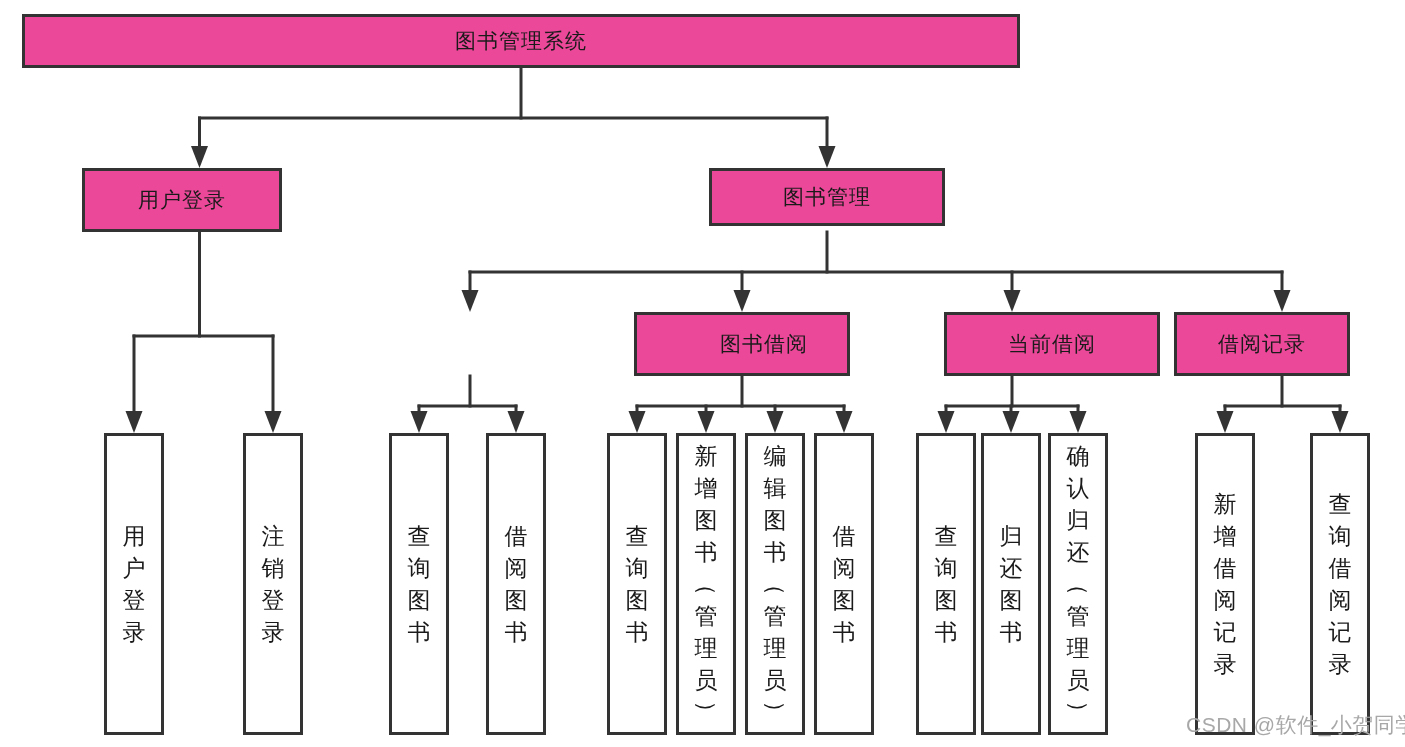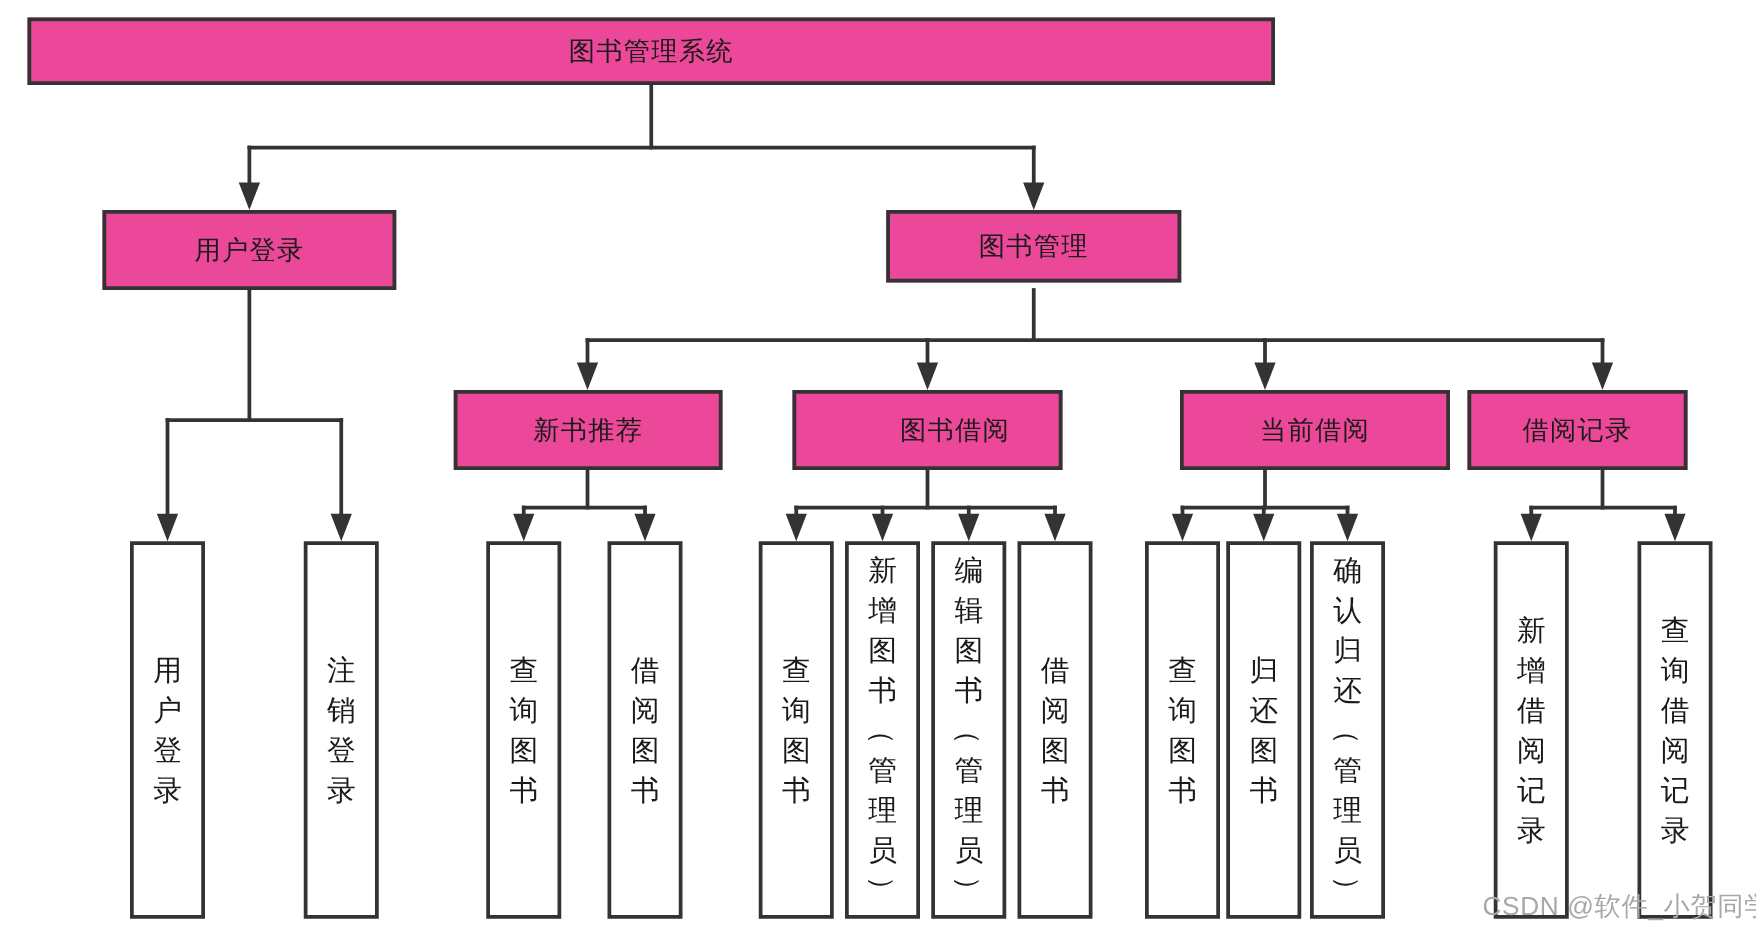--- a/index.html
+++ b/index.html
@@ -148,24 +148,23 @@
     <line x1="1282" y1="376" x2="1282" y2="406"></line>
     <line x1="1225" y1="406" x2="1340" y2="406"></line>
     <line x1="1225" y1="406" x2="1225" y2="414"></line>
     <polygon points="1216.5,411 1233.5,411 1225,433"></polygon>
     <line x1="1340" y1="406" x2="1340" y2="414"></line>
     <polygon points="1331.5,411 1348.5,411 1340,433"></polygon>
   </svg>
 
   <div class="node" style="left:22px;top:14px;width:998px;height:54px;">图书管理系统</div>
 
-  <div class="node" style="left:82px;top:168px;width:235px;height:64px;">用户登录</div>
+  <div class="node" style="left:82px;top:168px;width:200px;height:64px;">用户登录</div>
   <div class="node" style="left:709px;top:168px;width:236px;height:58px;">图书管理</div>
 
-  <div class="node" style="left:363px;top:312px;width:215px;height:64px;">新书推荐</div>
   <div class="node" style="left:634px;top:312px;width:216px;height:64px;padding-left:44px;">图书借阅</div>
   <div class="node" style="left:944px;top:312px;width:216px;height:64px;">当前借阅</div>
   <div class="node" style="left:1174px;top:312px;width:176px;height:64px;">借阅记录</div>
 
   <div class="leaf" style="left:104px;">
       <span class="vchar">用</span>
       <span class="vchar">户</span>
       <span class="vchar">登</span>
       <span class="vchar">录</span>
     </div>

